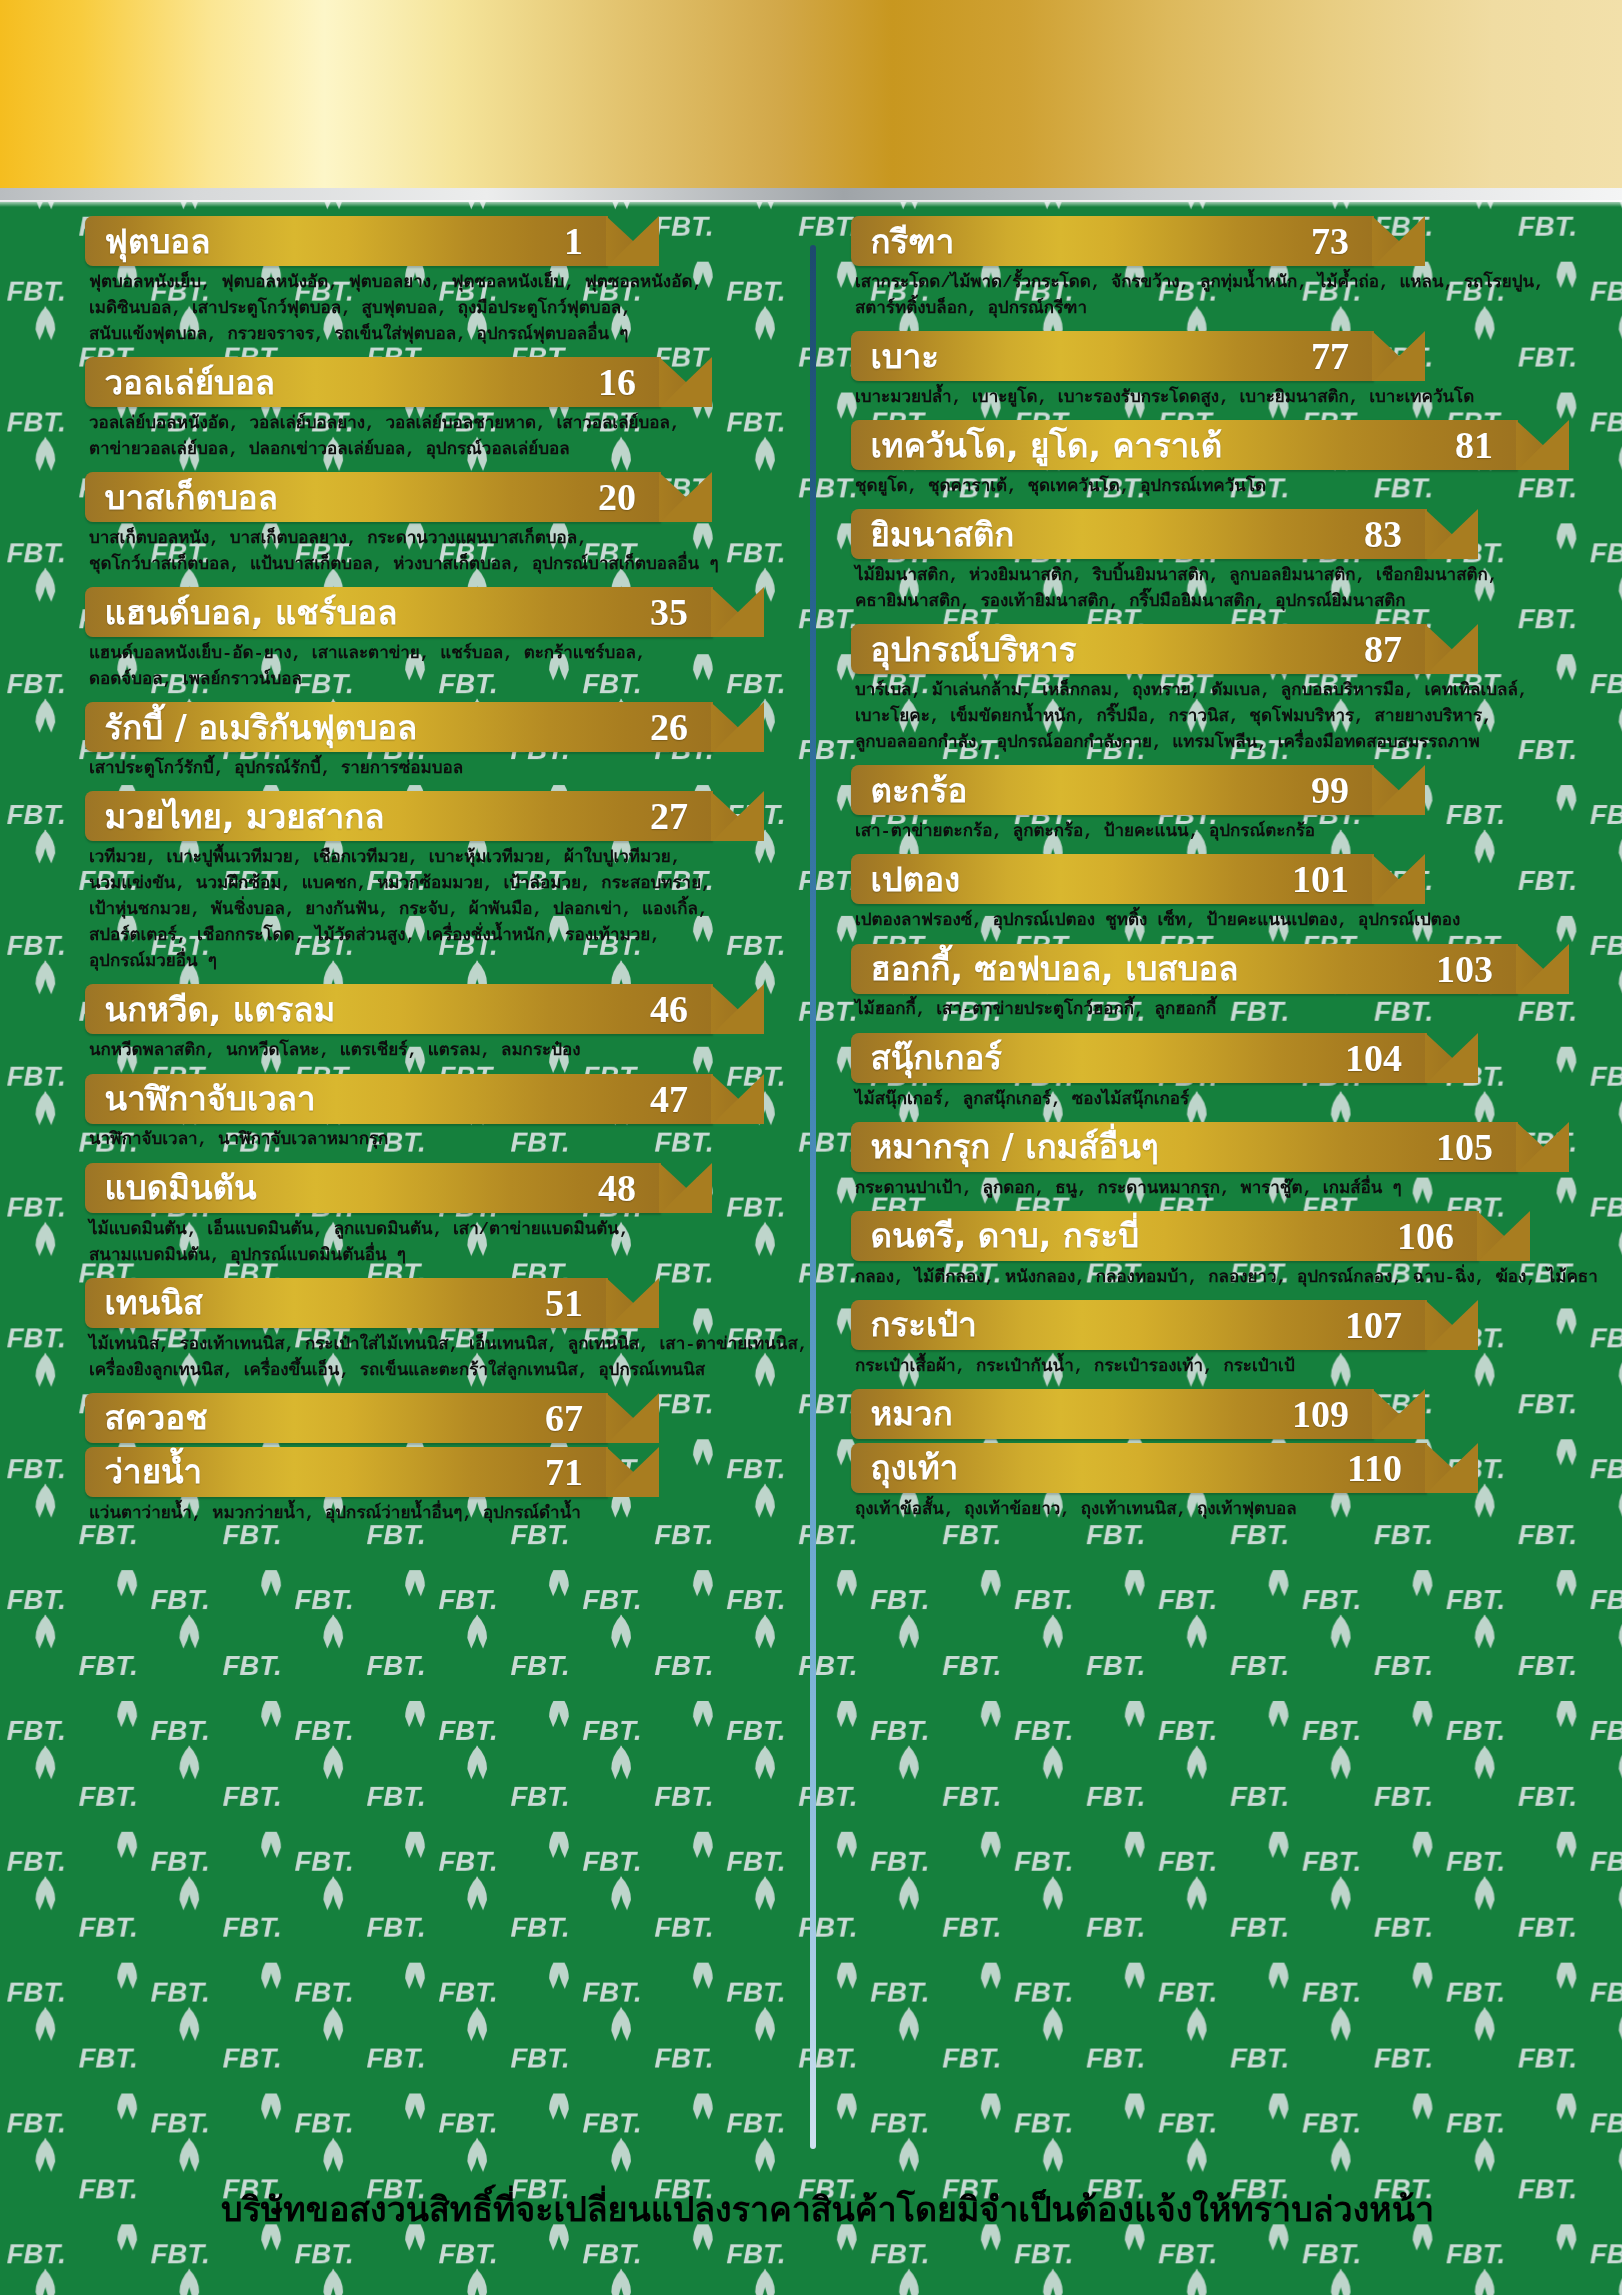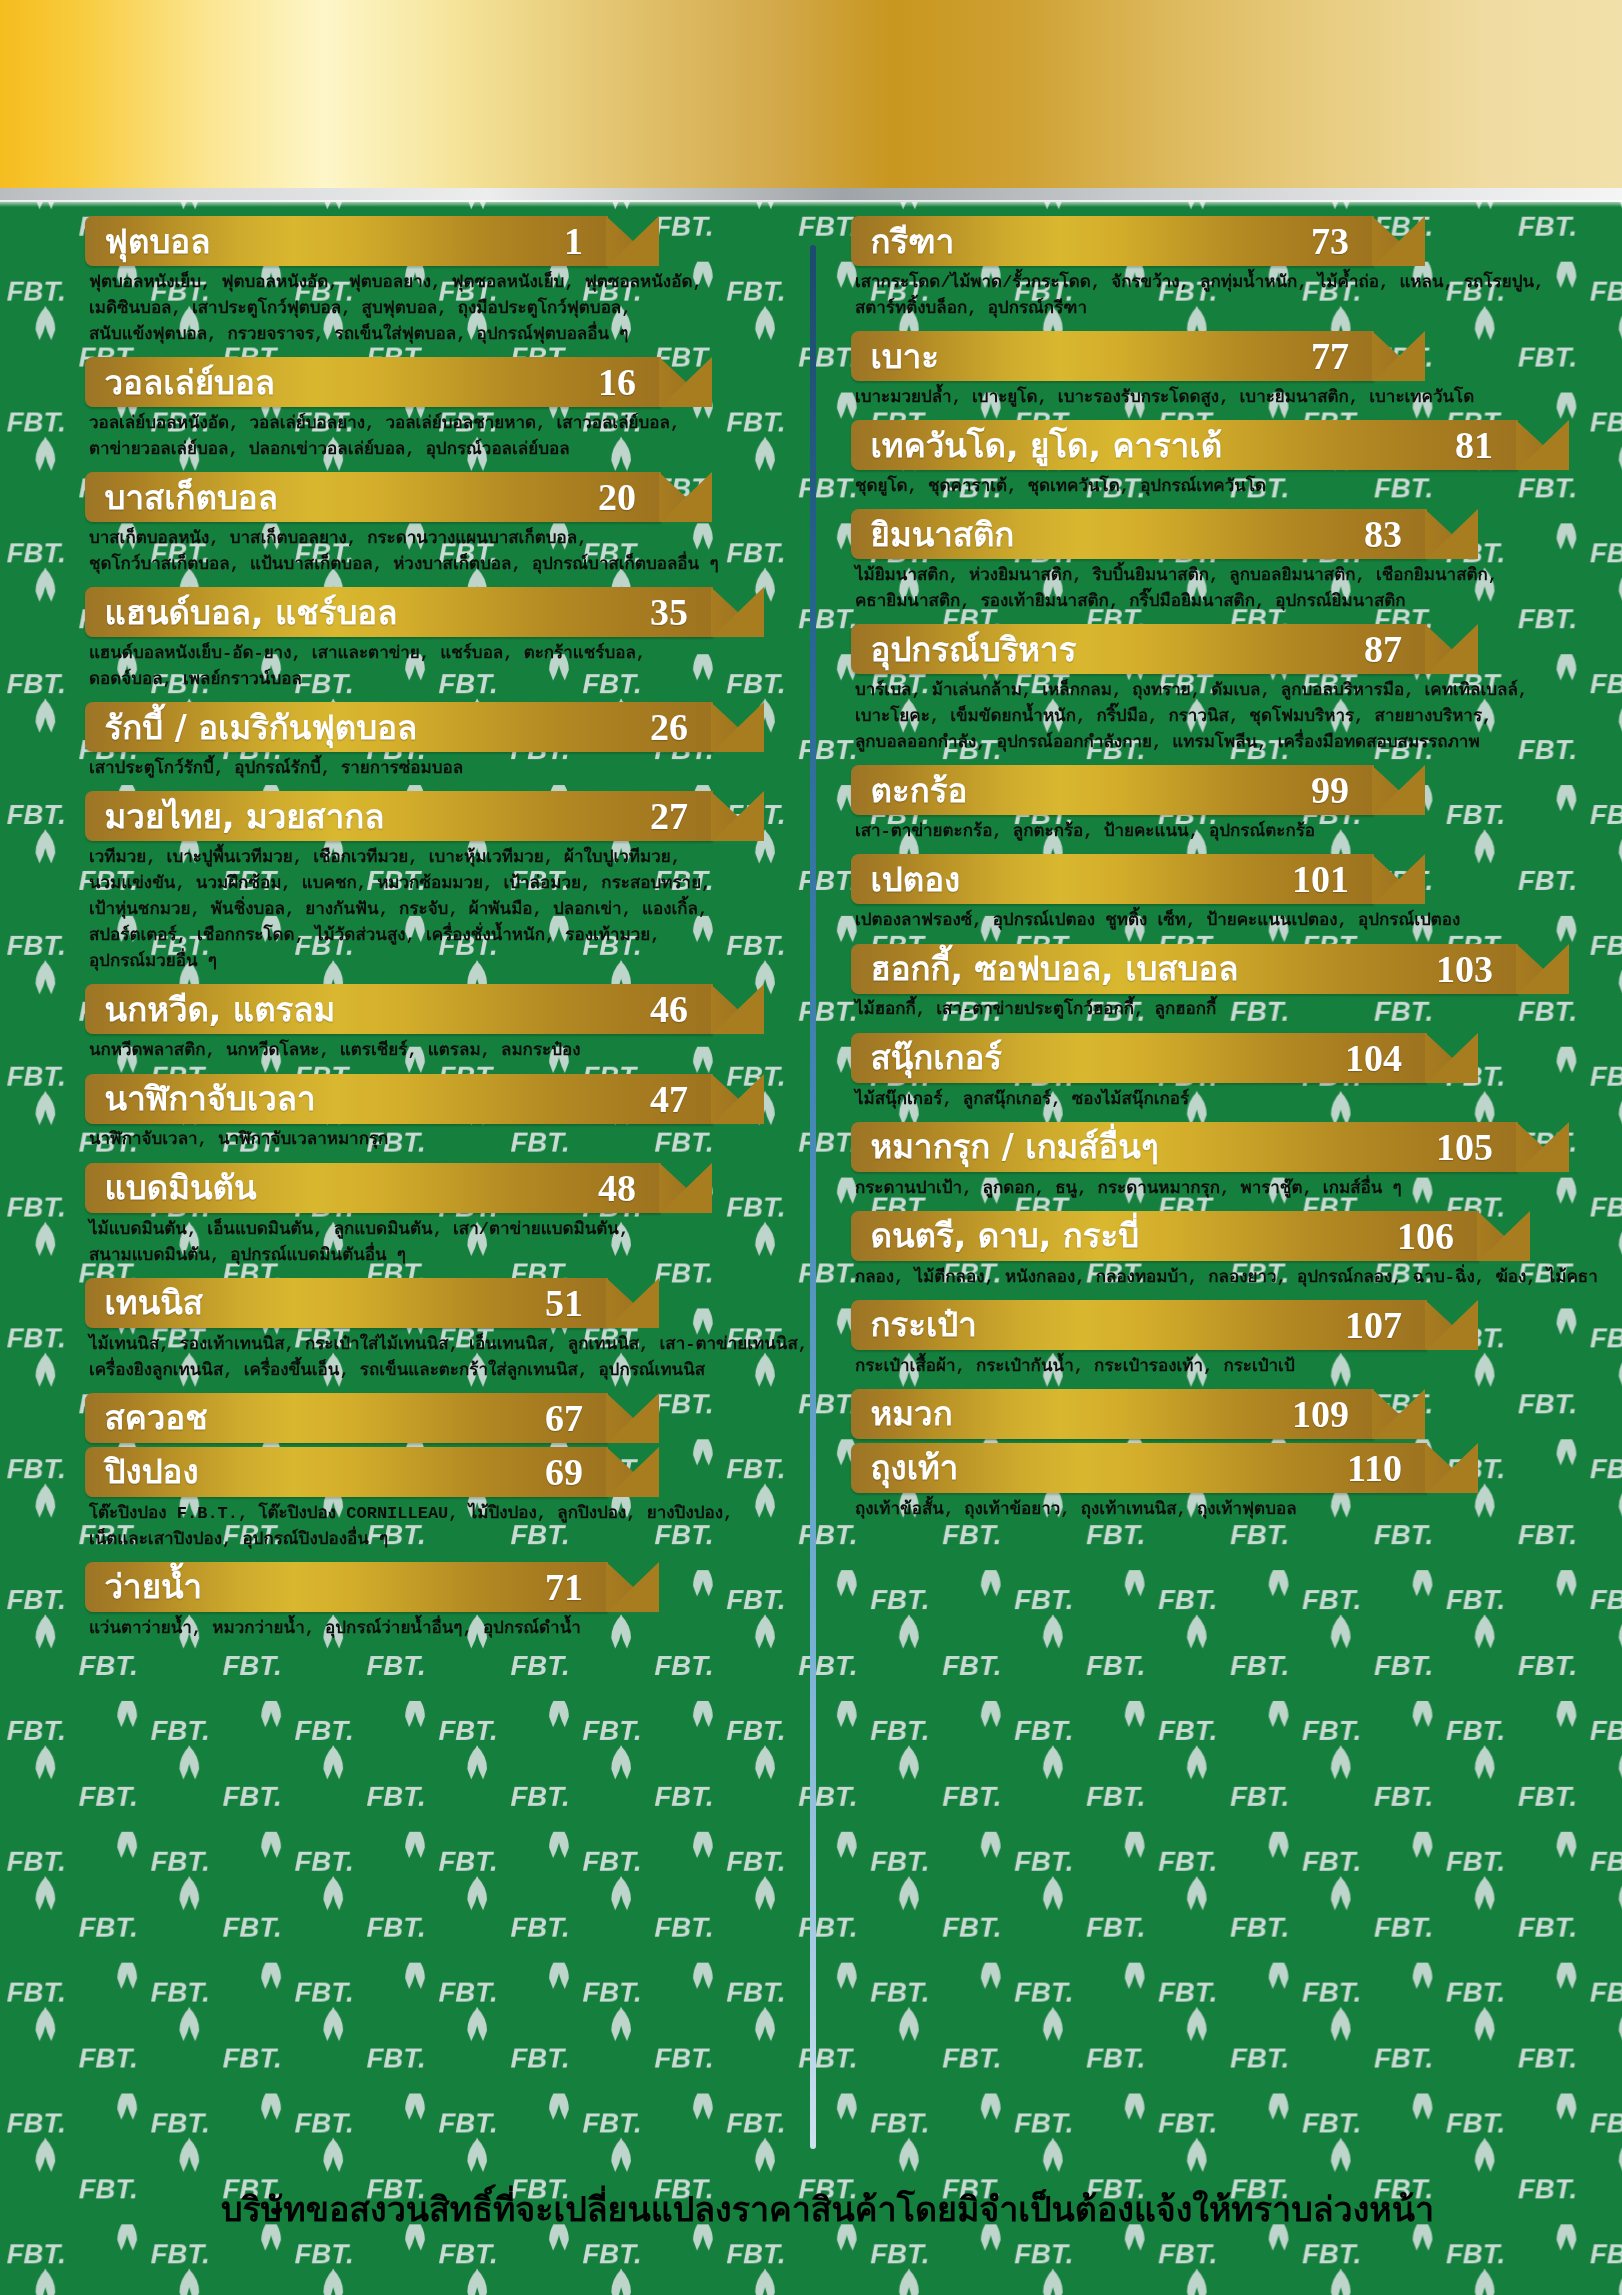--- a/index.html
+++ b/index.html
@@ -350,33 +350,20 @@
           <div class="bar w2">
             <span class="bar-title">สควอช</span>
             <span class="bar-page">67</span>
             <span class="wedge">
               <i></i>
             </span>
           </div>
         </div>
         <div class="entry">
           <div class="bar w2">
-            <span class="bar-title">ปิงปอง</span>
-            <span class="bar-page">69</span>
-            <span class="wedge">
-              <i></i>
-            </span>
-          </div>
-          <div class="desc">
-            <span class="ln">โต๊ะปิงปอง F.B.T., โต๊ะปิงปอง CORNILLEAU, ไม้ปิงปอง, ลูกปิงปอง, ยางปิงปอง,</span>
-            <span class="ln">เน็ตและเสาปิงปอง, อุปกรณ์ปิงปองอื่น ๆ</span>
-          </div>
-        </div>
-        <div class="entry">
-          <div class="bar w2">
             <span class="bar-title">ว่ายน้ำ</span>
             <span class="bar-page">71</span>
             <span class="wedge">
               <i></i>
             </span>
           </div>
           <div class="desc">
             <span class="ln">แว่นตาว่ายน้ำ, หมวกว่ายน้ำ, อุปกรณ์ว่ายน้ำอื่นๆ, อุปกรณ์ดำน้ำ</span>
           </div>
         </div>

